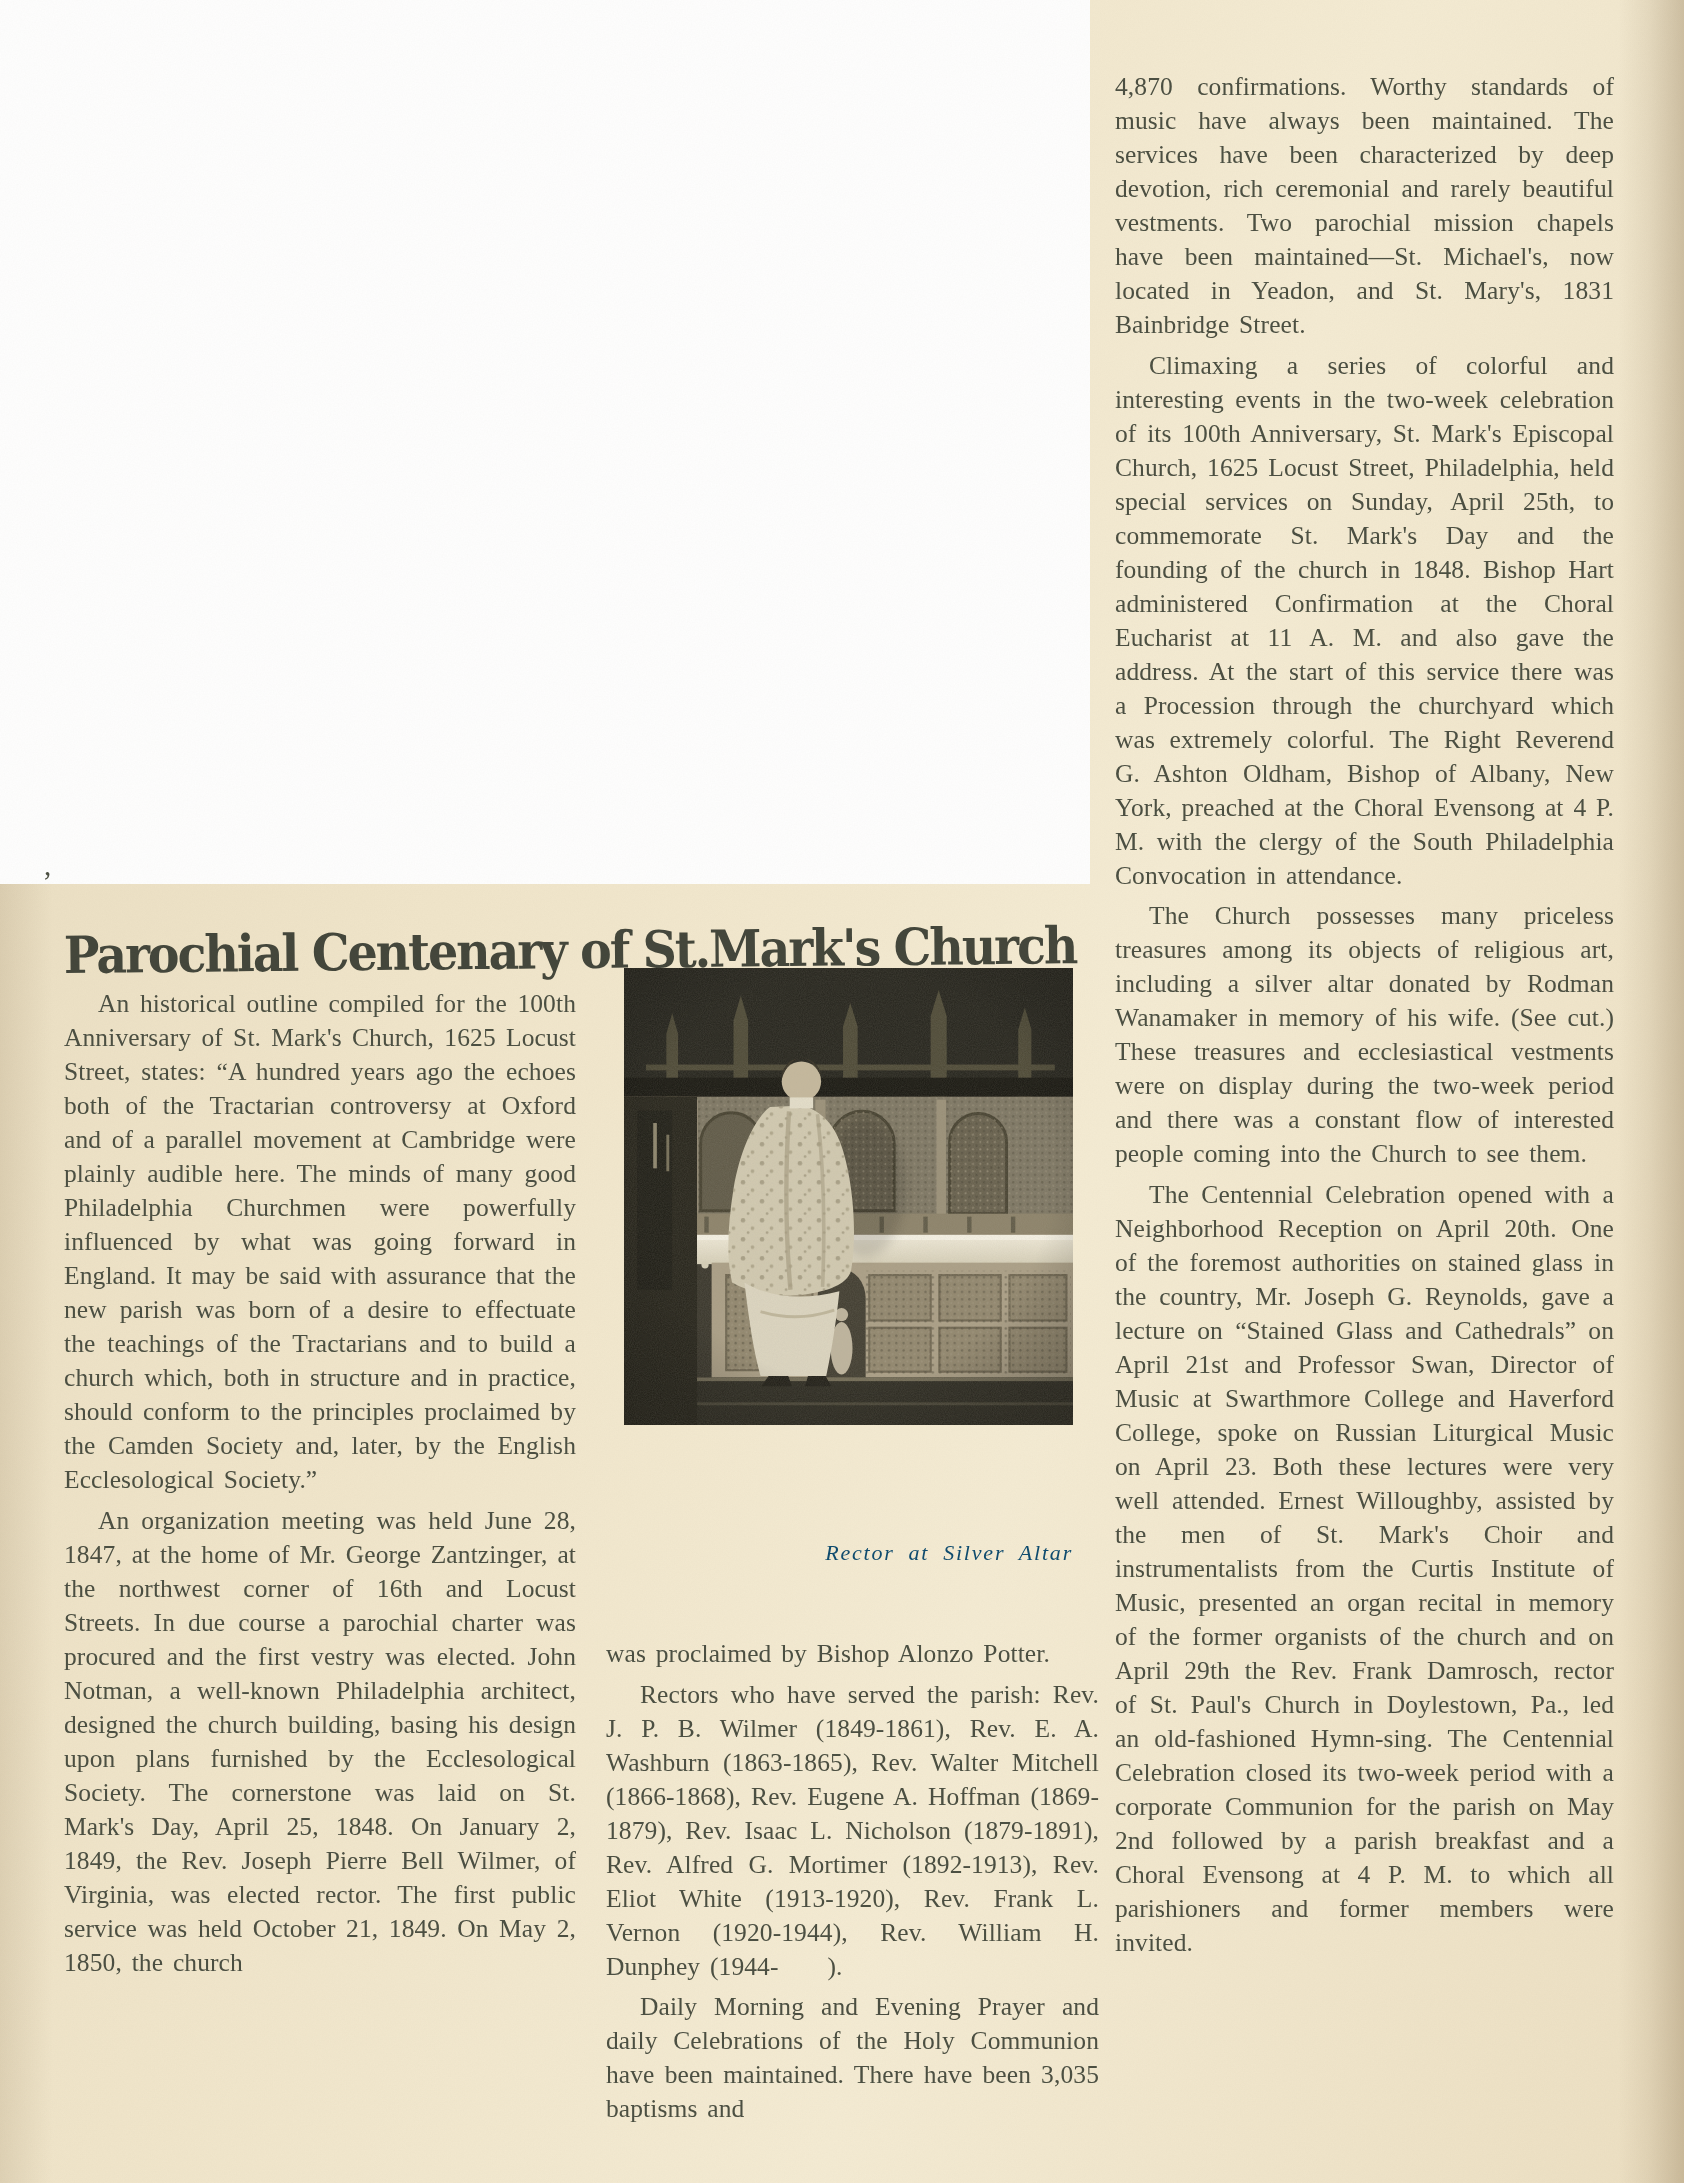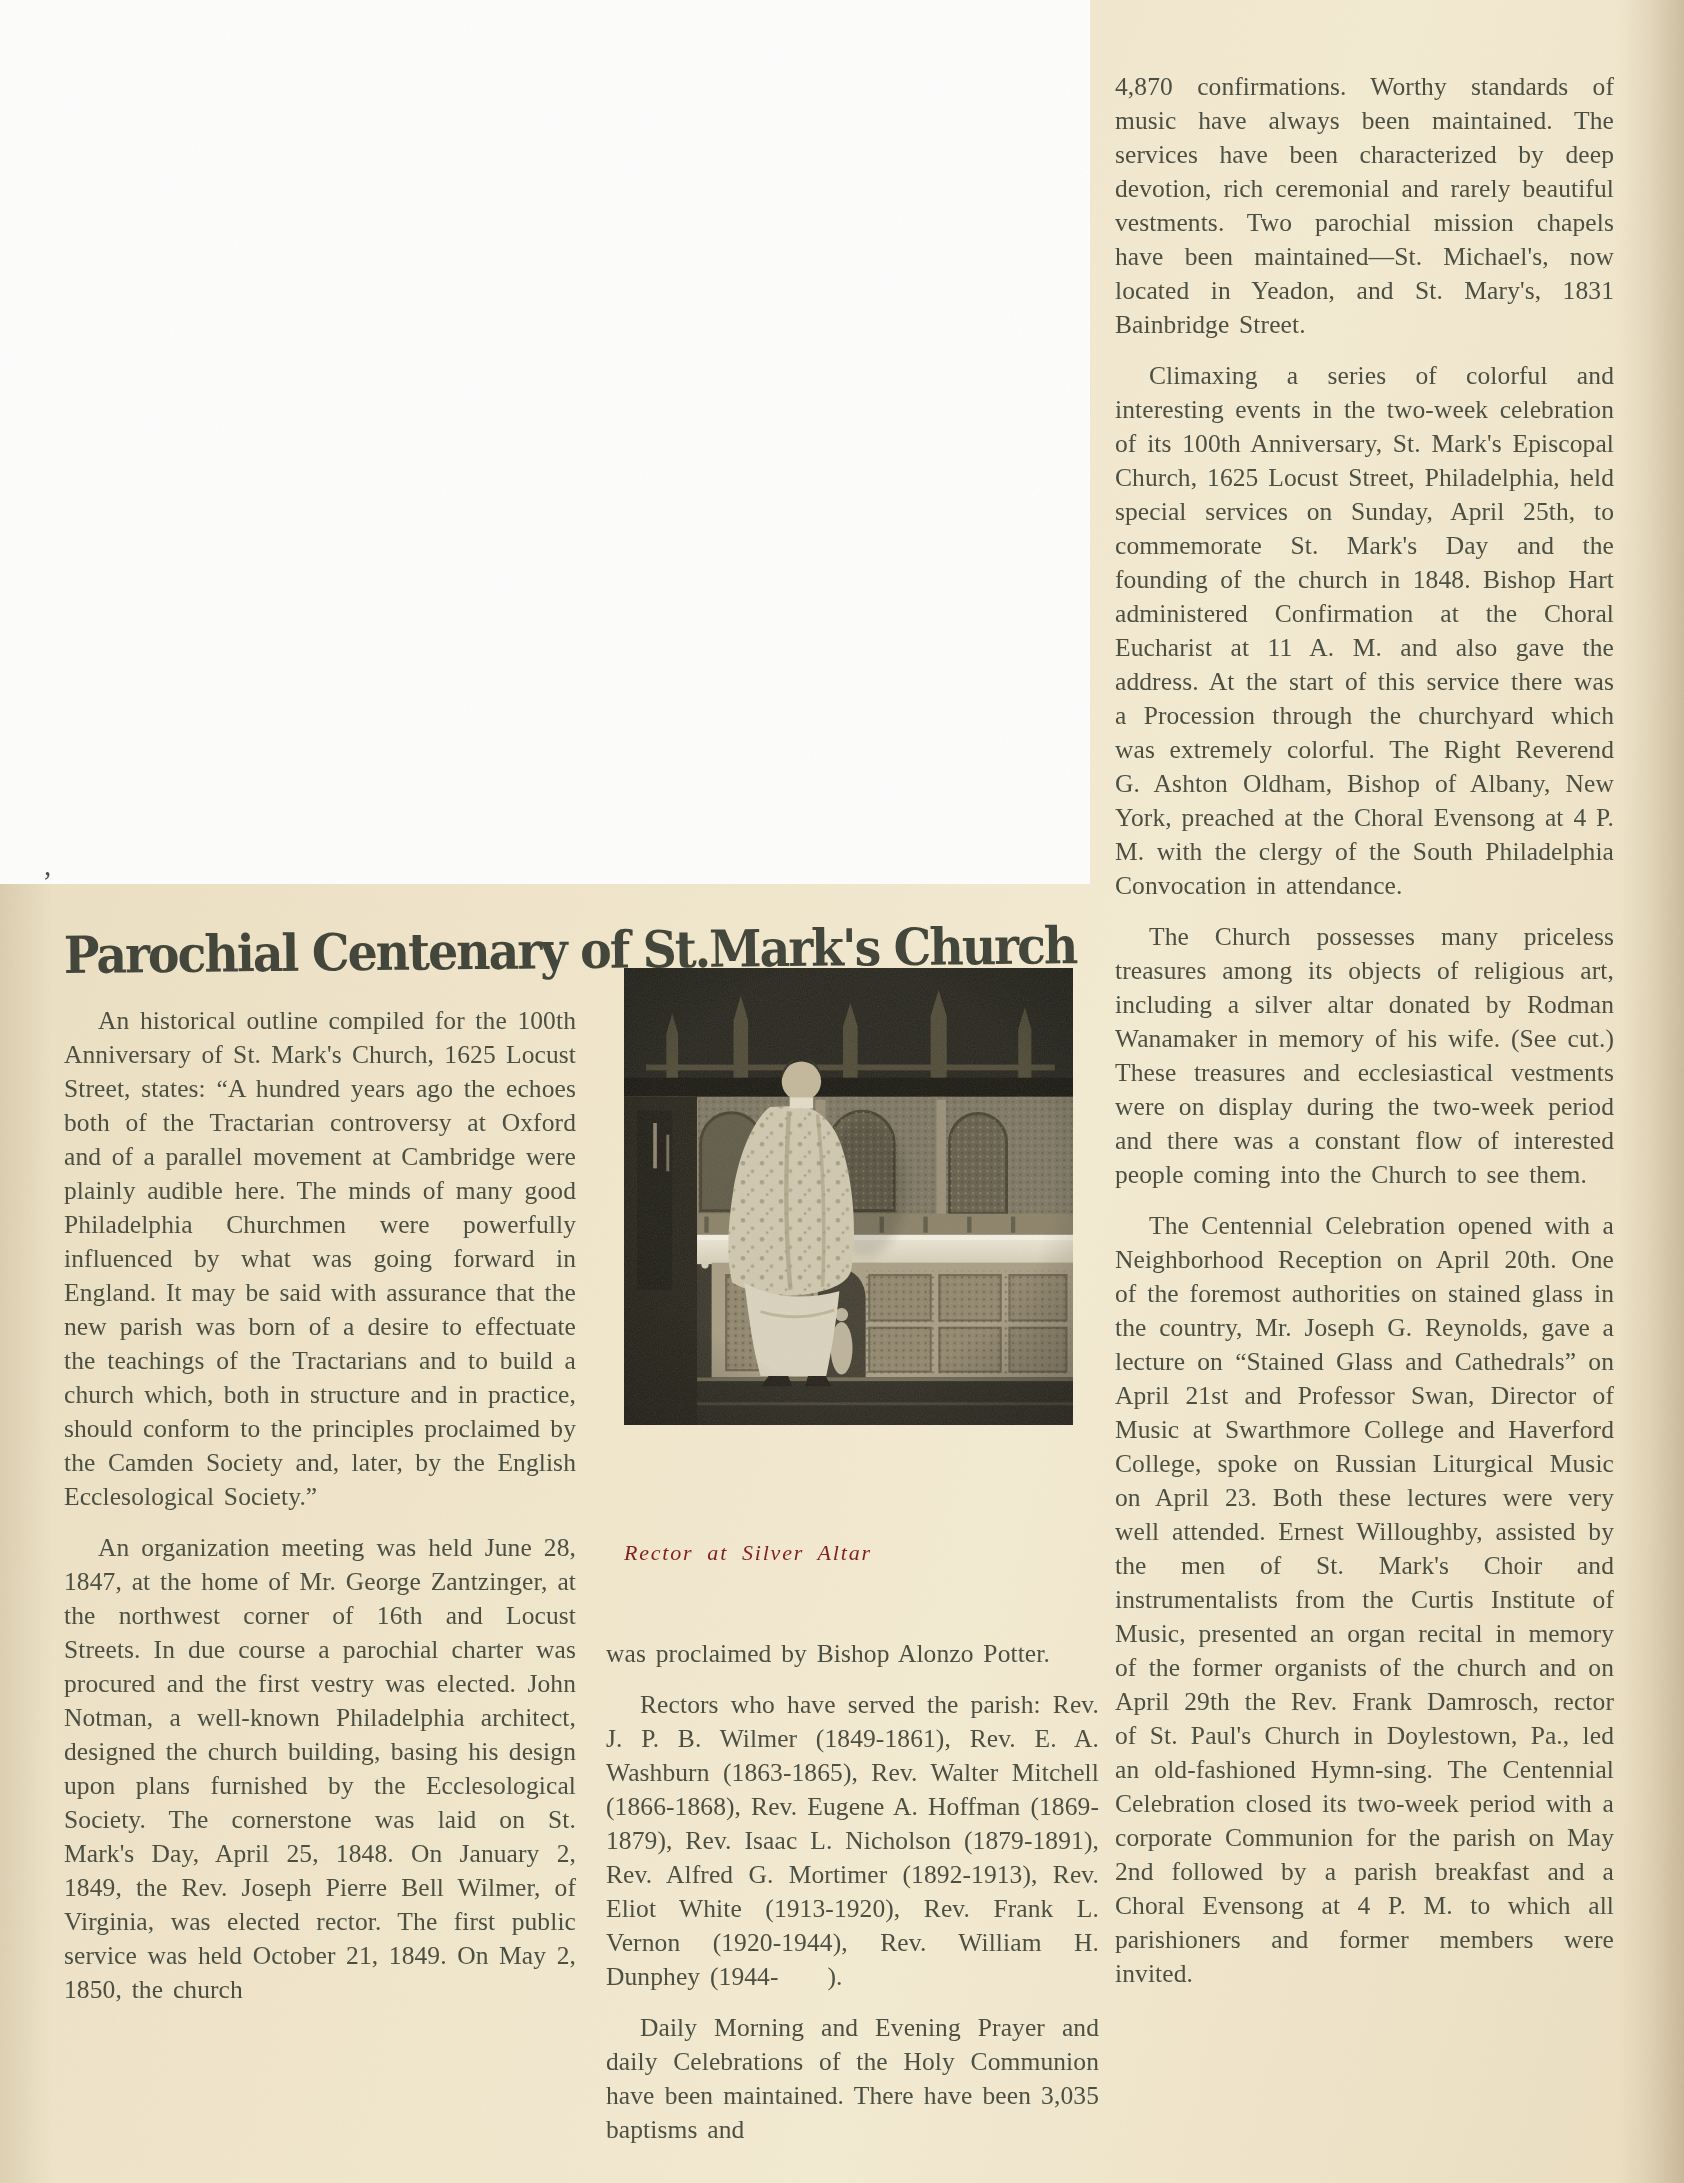--- a/index.html
+++ b/index.html
@@ -12,28 +12,28 @@
     background:linear-gradient(to right,rgba(118,93,56,0) 0%,rgba(118,93,56,0.10) 45%,rgba(118,93,56,0.30) 100%);}
   .edge-left{position:absolute;left:0;top:884px;width:53px;bottom:0;pointer-events:none;
     background:linear-gradient(to right,rgba(118,93,56,0.14),rgba(118,93,56,0));}
   .headline{position:absolute;left:64px;top:893px;width:1087px;white-space:nowrap;
     font-family:"DejaVu Serif",serif;font-weight:bold;font-size:51px;line-height:1.1;
     letter-spacing:-2.2px;color:#42453a;
     transform:rotate(-0.55deg) scaleX(0.93);transform-origin:0 60%;}
   .col{position:absolute;text-align:justify;font-size:25.5px;line-height:34px;
     word-spacing:3.3px;letter-spacing:0.1px;color:#4a4e41;}
   .col p{margin:0 0 6.6px 0;}
-  .col p.ind{text-indent:34px;margin-top:17px;}
+  .col p.ind{text-indent:34px;}
   .left-col{left:64px;top:987px;width:512px;}
   .mid-col{left:606px;top:1637px;width:493px;}
   .right-col{left:1115px;top:70px;width:499px;}
   .photo{position:absolute;left:624px;top:968px;width:449px;height:457px;}
   .photo svg{display:block;width:100%;height:100%;}
-  .caption{position:absolute;left:624px;top:1540px;width:449px;text-align:left;
-    font-style:italic;font-size:22px;letter-spacing:1.8px;word-spacing:6.6px;color:#7f1d1d;}
+  .caption{position:absolute;left:624px;top:1540px;width:449px;text-align:right;
+    font-style:italic;font-size:22px;letter-spacing:1.8px;word-spacing:6.6px;color:#0c4a6e;}
   .stray{position:absolute;left:44px;top:849px;font-size:29px;color:#4a4e41;}
   .noise-overlay{position:absolute;left:0;top:0;width:100%;height:100%;opacity:0.045;pointer-events:none;}
 </style>
 </head>
 <body>
 
 <div class="screen">
 
   <div class="paper"></div>
   <div class="white-block"></div>

